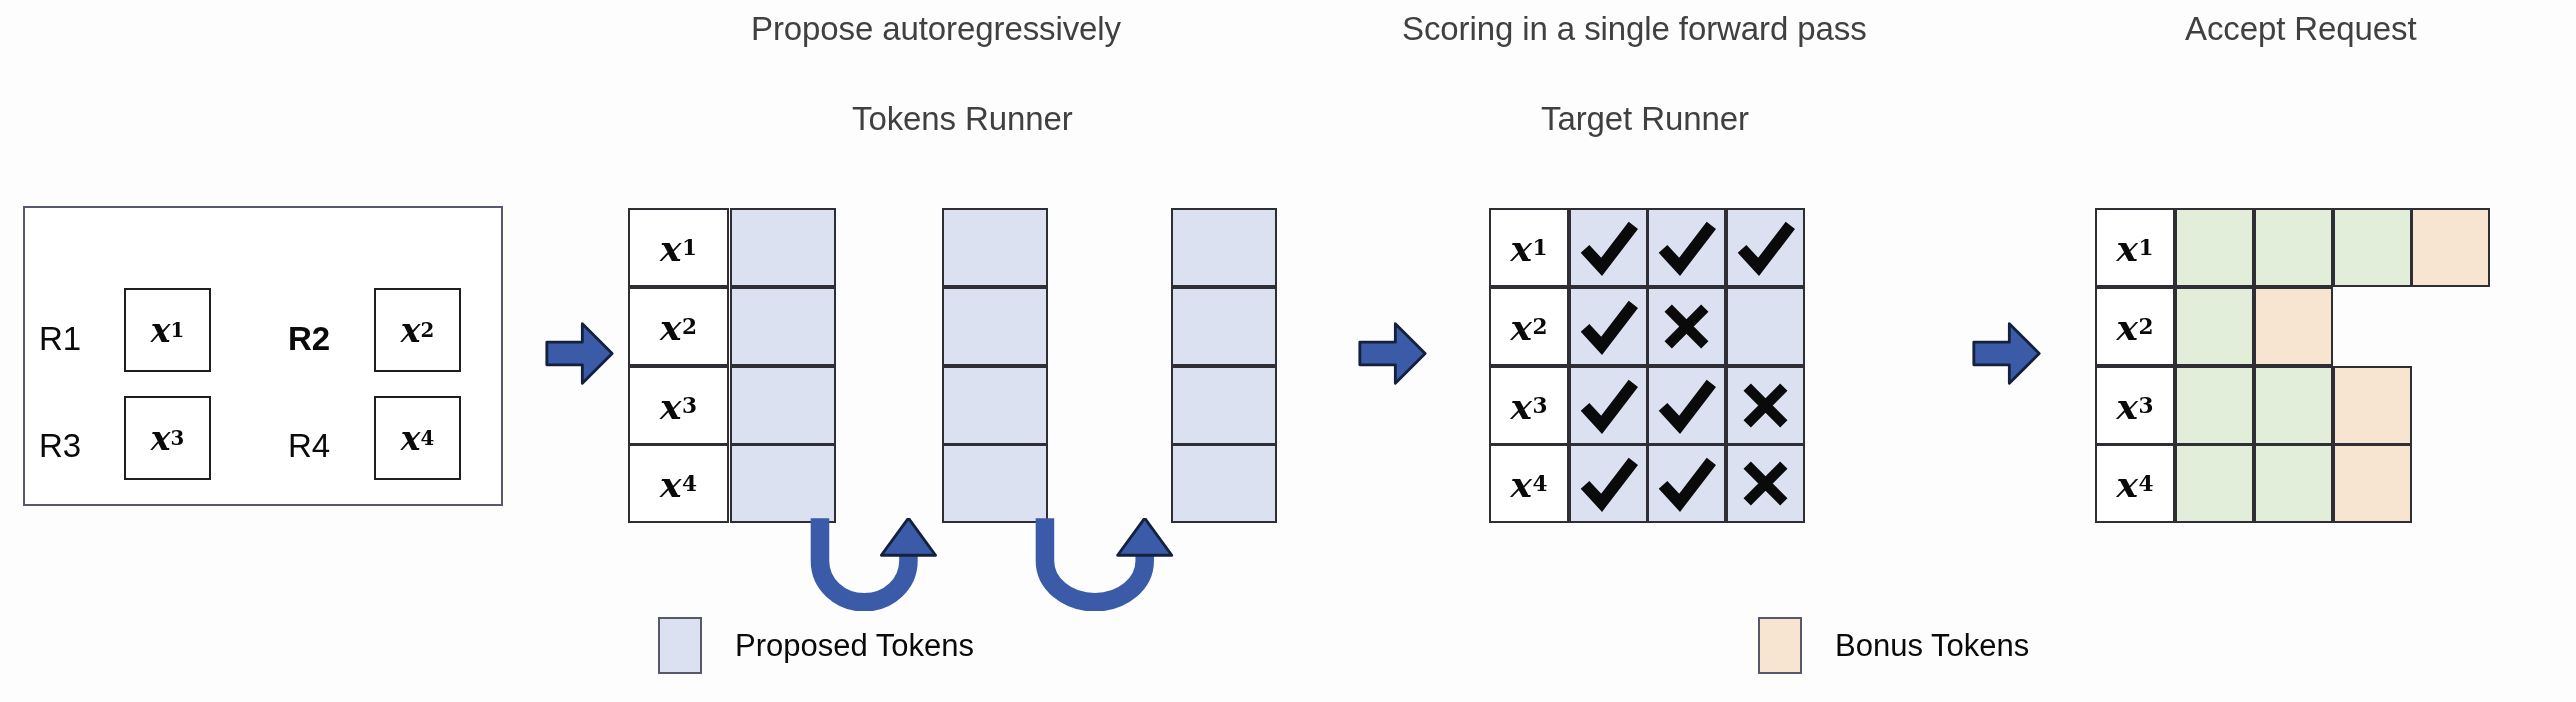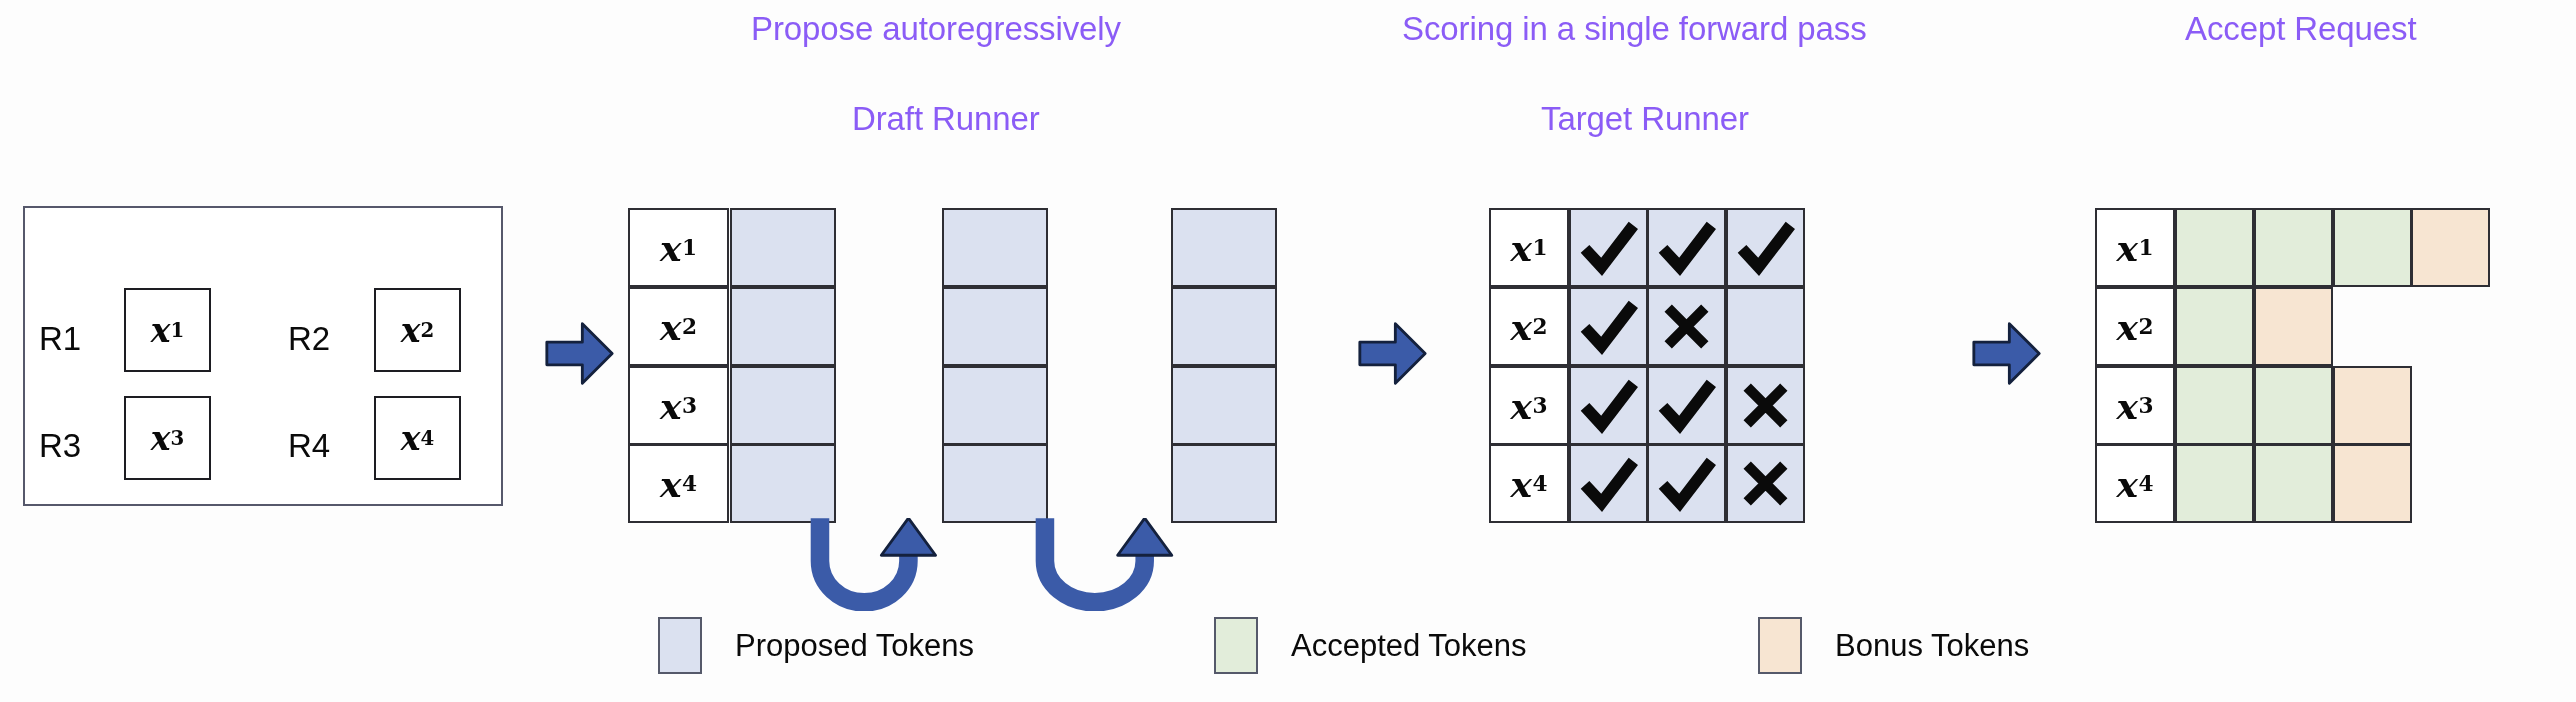--- a/index.html
+++ b/index.html
@@ -14,21 +14,21 @@
     background: #fdfdfd;
     font-family: "Liberation Sans", sans-serif;
     overflow: hidden;
   }
 
   
   .heading {
     position: absolute;
     font-family: "Liberation Sans", sans-serif;
     font-weight: 400;
-    color: #8b5cf6;
+    color: #404040;
     white-space: nowrap;
     letter-spacing: -0.1px;
   }
   .h-stage  { font-size: 33px; }
   .h-runner { font-size: 33px; }
 
   
   .cell {
     position: absolute;
     box-sizing: border-box;
@@ -143,36 +143,36 @@
     color: #0a0a0a;
     white-space: nowrap;
   }
 </style>
 </head>
 <body>
 
 <div id="stage">
 
   <div class="heading h-stage" style="left:751px; top:10px;">Propose autoregressively</div>
-  <div class="heading h-runner" style="left:852px; top:100px;">Draft Runner</div>
+  <div class="heading h-runner" style="left:852px; top:100px;">Tokens Runner</div>
 
   <div class="heading h-runner" style="left:1541px; top:100px;">Target Runner</div>
   <div class="heading h-stage" style="left:1402px; top:10px;">Scoring in a single forward pass</div>
 
   <div class="heading h-stage" style="left:2185px; top:10px;">Accept Request</div>
 
   <div id="request-pool"></div>
 
   <div class="rtag" style="left:39px; top:320px;">R1</div>
   <div class="rbox" style="left:124px; top:288px;">
     <span>x</span>
       <sub>1</sub>
   </div>
 
-  <div class="rtag" style="left:288px; top:320px;">R2</div>
+  <div class="rtag" style="left:288px; top:320px;font-weight:bold;">R2</div>
   <div class="rbox" style="left:374px; top:288px;">
     <span>x</span>
       <sub>2</sub>
   </div>
 
   <div class="rtag" style="left:39px; top:427px;">R3</div>
   <div class="rbox" style="left:124px; top:396px;">
     <span>x</span>
       <sub>3</sub>
   </div>
@@ -370,24 +370,20 @@
 
   <div class="cell green" style="left:2175px; top:444px; width:79px; height:79px;"></div>
   <div class="cell green" style="left:2254px; top:444px; width:79px; height:79px;"></div>
   <div class="cell orange" style="left:2333px; top:444px; width:79px; height:79px;"></div>
 
   <div id="legend">
     <div class="legend-item" style="left:658px;">
       <div class="legend-swatch" style="background:#dbe1f0;"></div>
       <div class="legend-label">Proposed Tokens</div>
     </div>
-    <div class="legend-item" style="left:1214px;">
-      <div class="legend-swatch" style="background:#e2edda;"></div>
-      <div class="legend-label">Accepted Tokens</div>
-    </div>
     <div class="legend-item" style="left:1758px;">
       <div class="legend-swatch" style="background:#f7e5d2;"></div>
       <div class="legend-label">Bonus Tokens</div>
     </div>
   </div>
 
 </div>
 
 
 </body></html>

